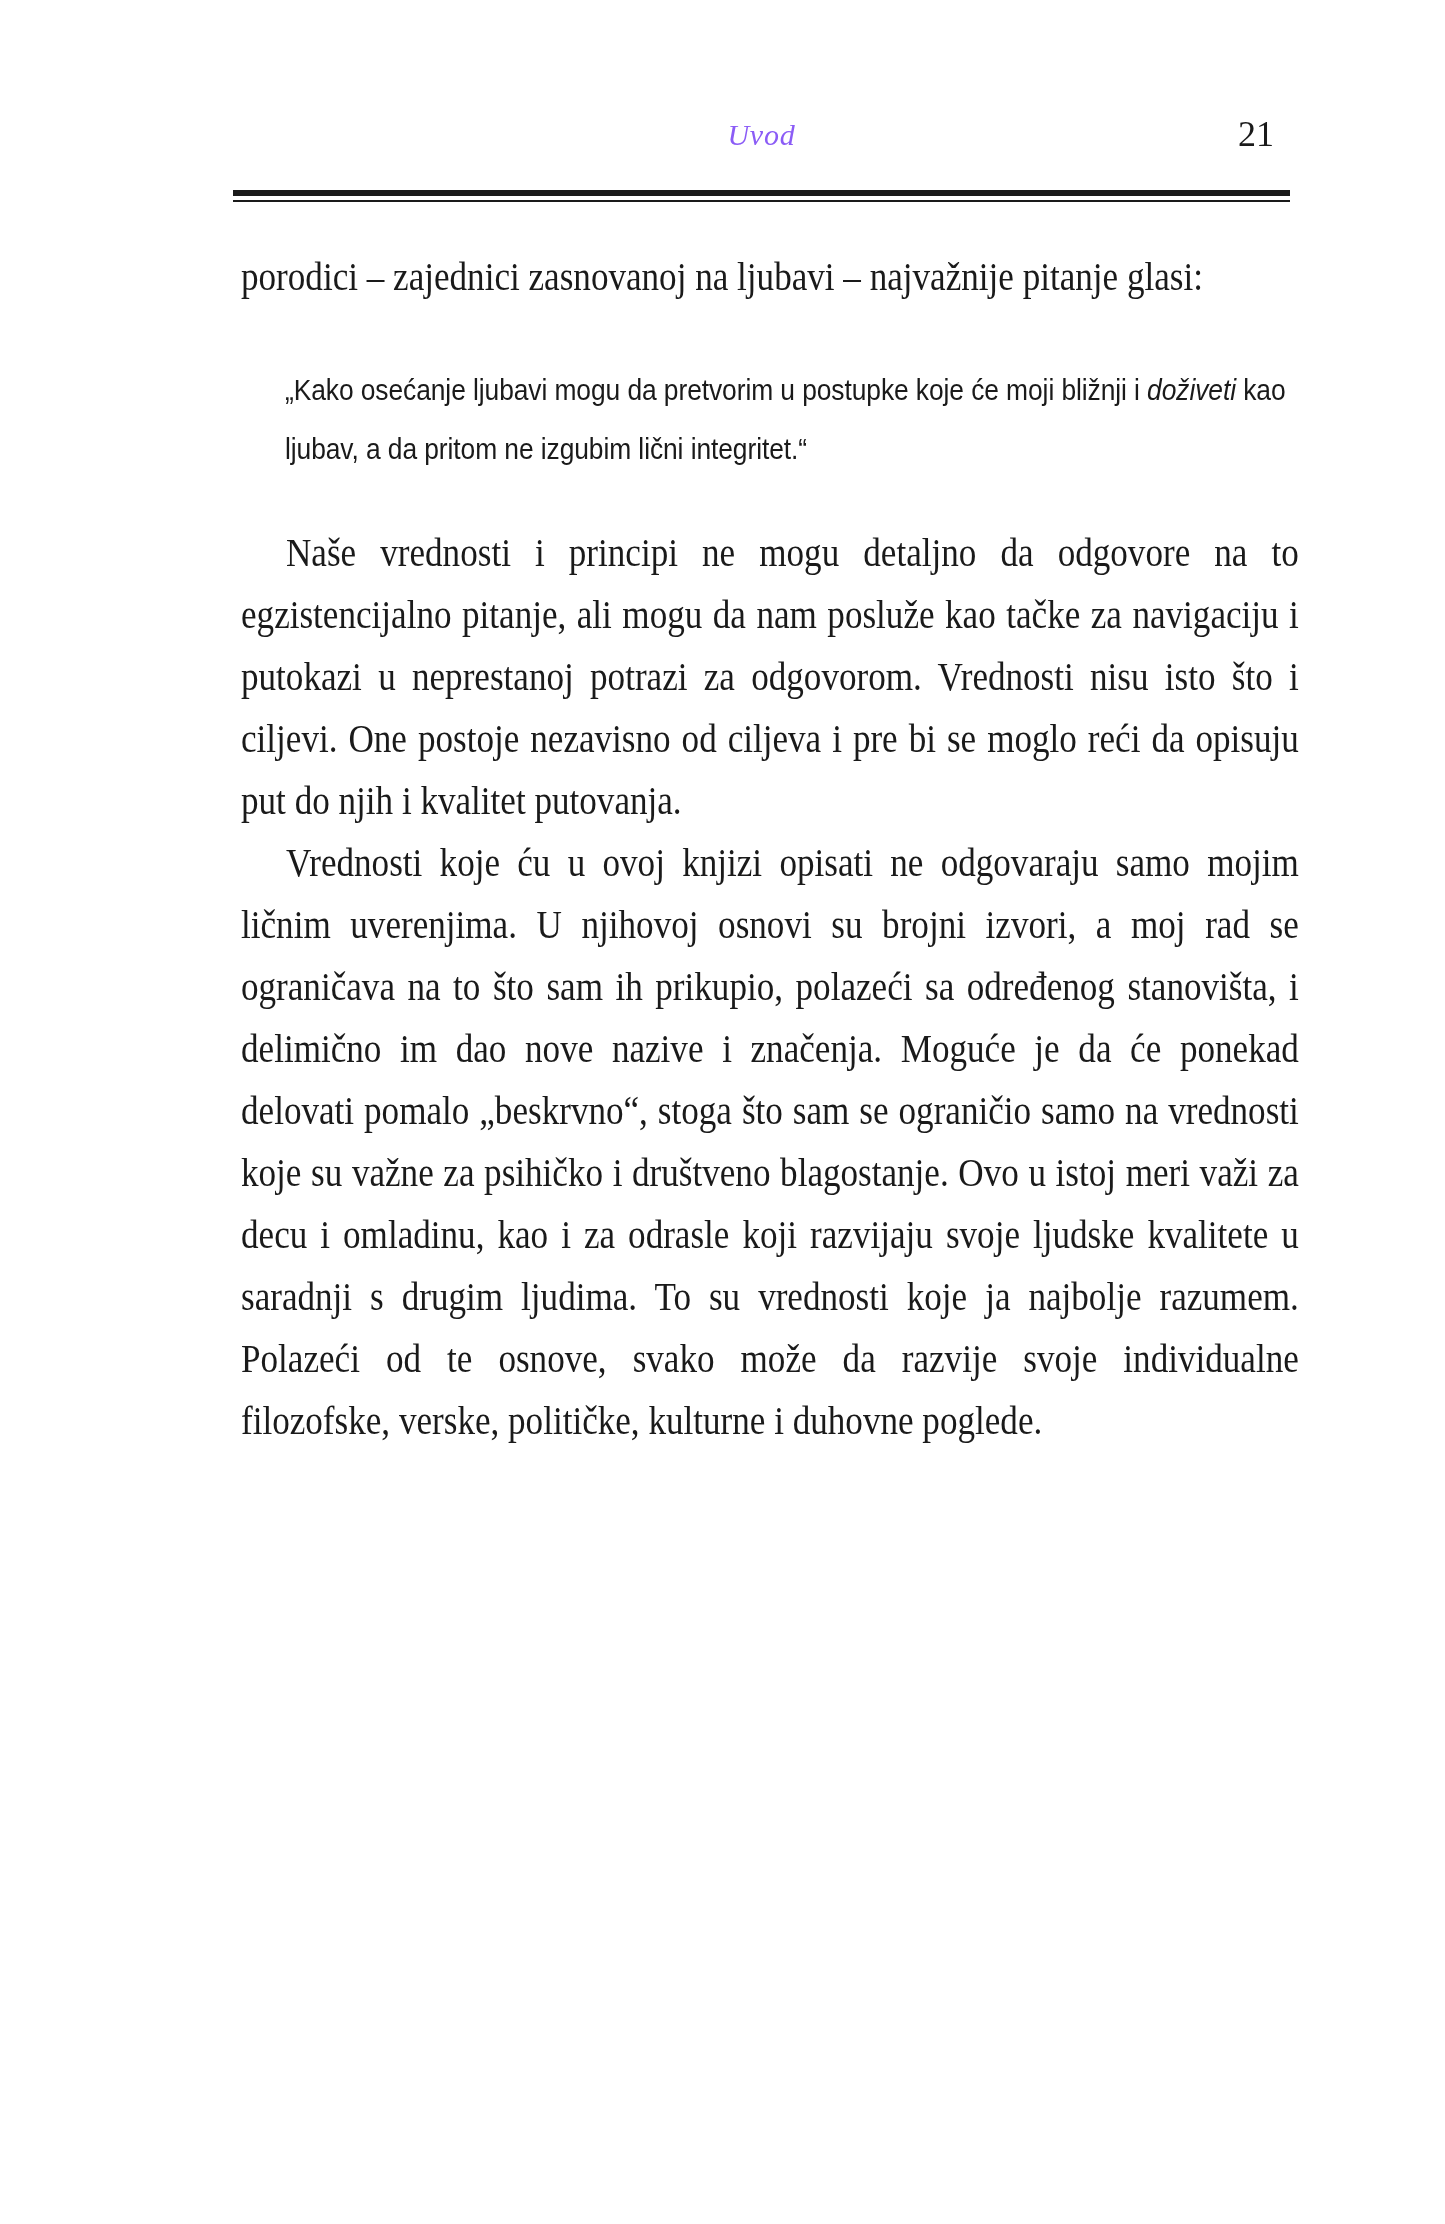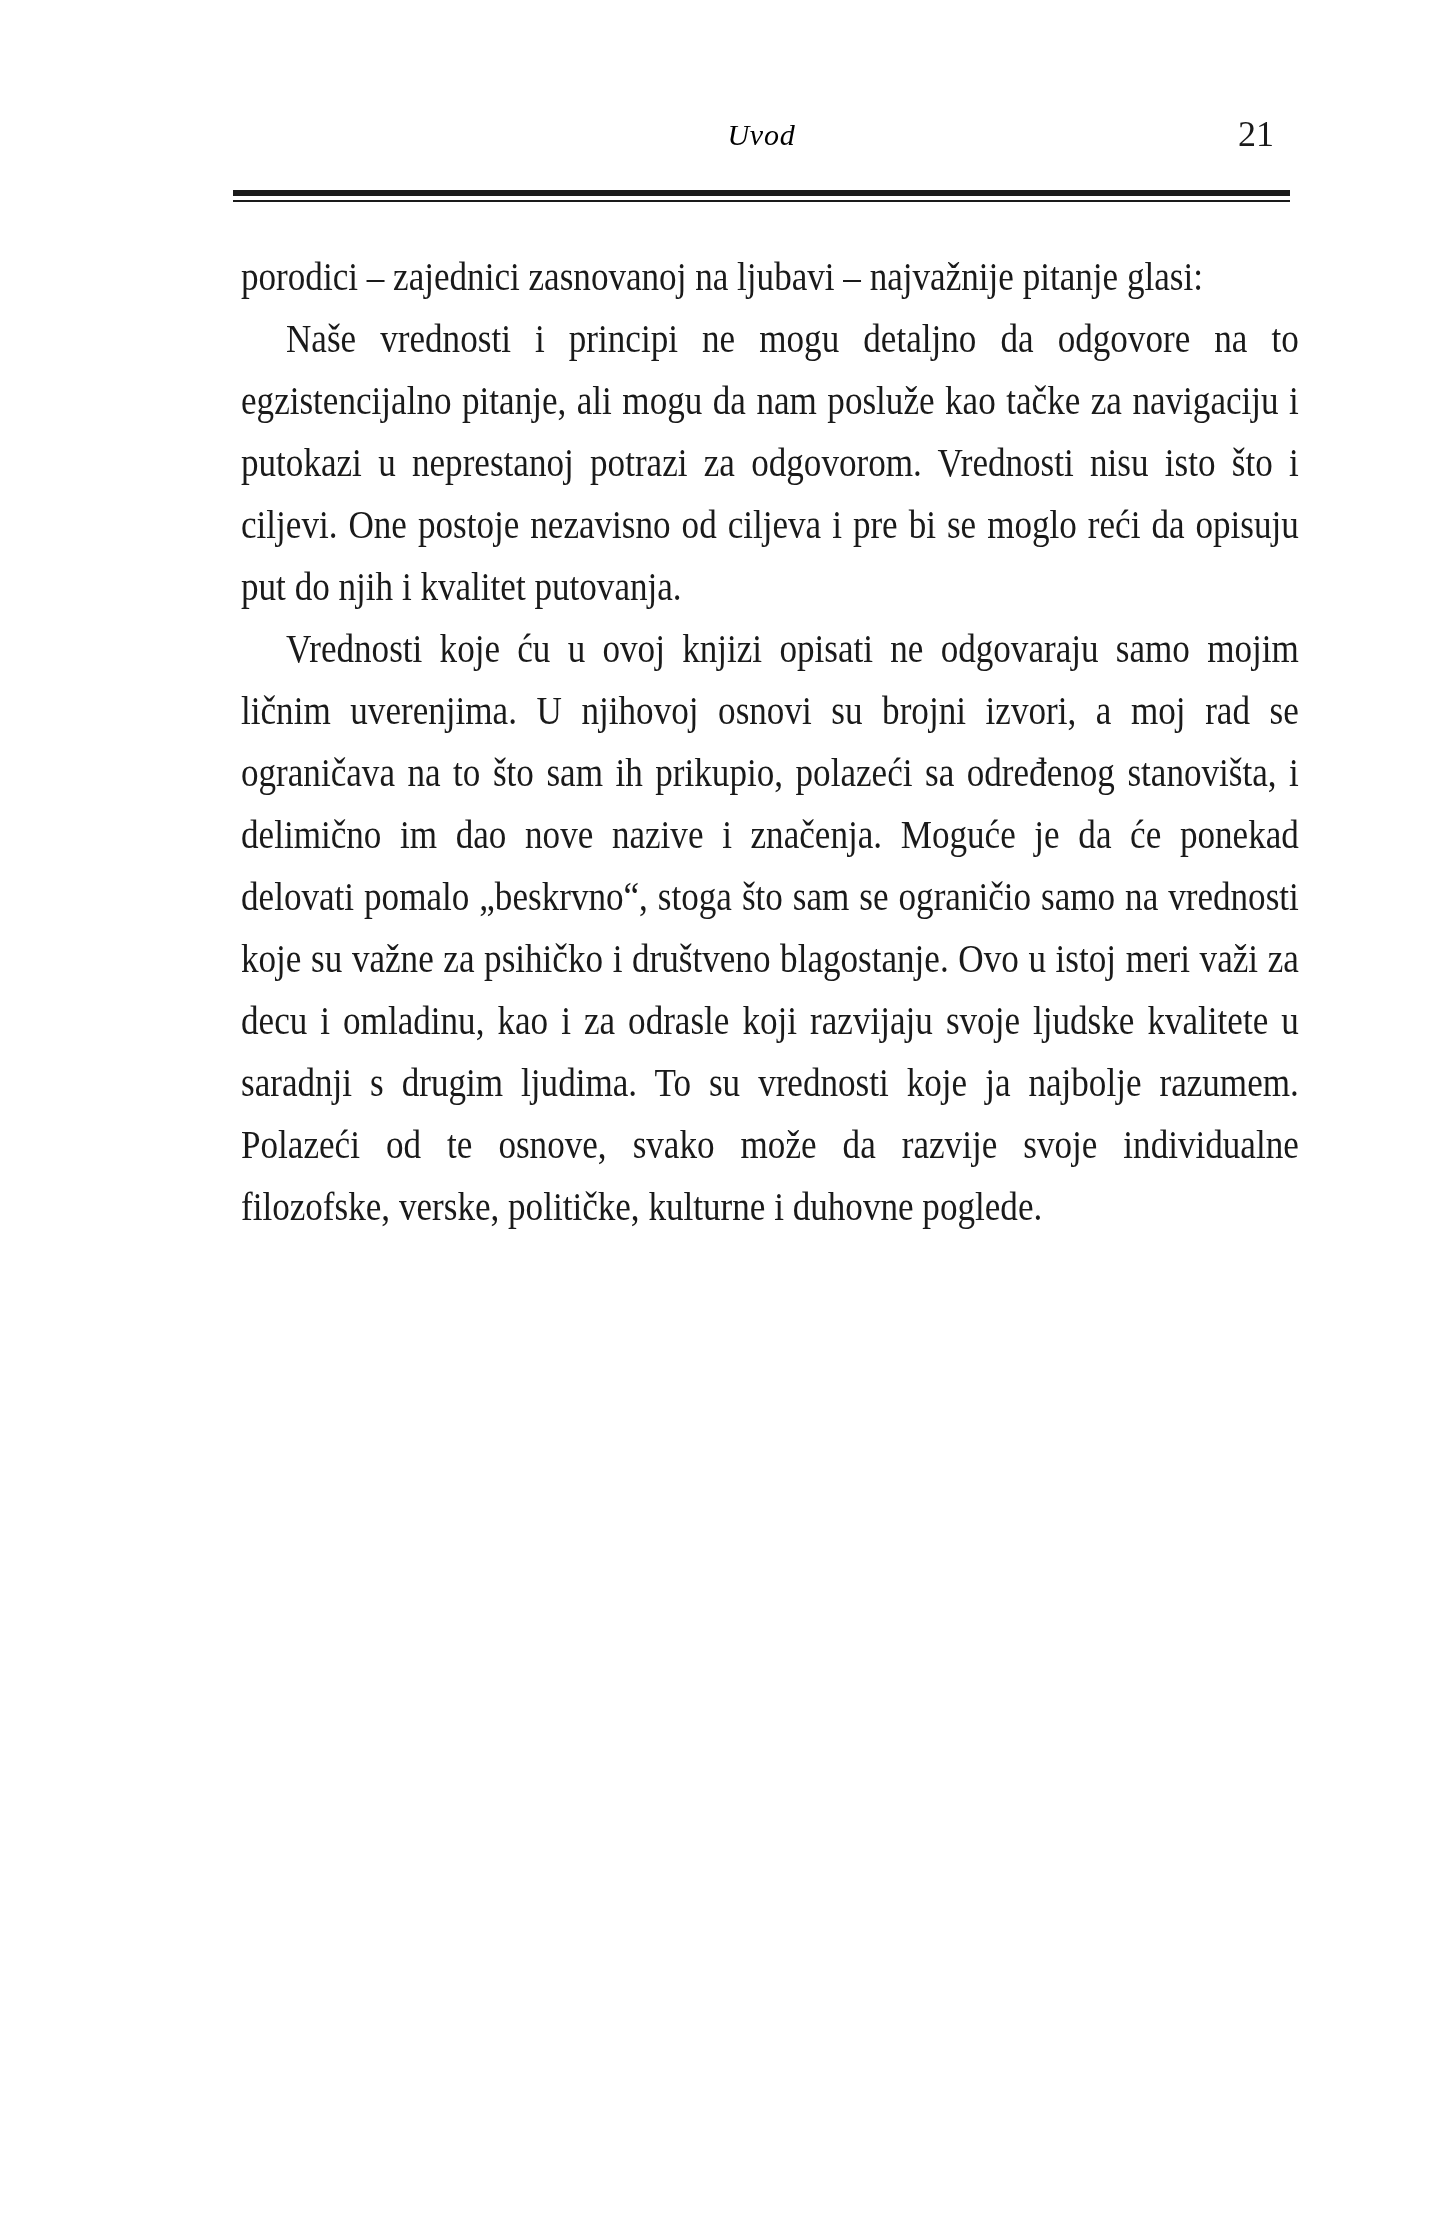--- a/index.html
+++ b/index.html
@@ -28,21 +28,21 @@
   .running-head-title {
     position: absolute;
     left: 0;
     right: 0;
     top: 0;
     text-align: center;
     font-family: "Liberation Serif", "DejaVu Serif", serif;
     font-style: italic;
     font-size: 30px;
     letter-spacing: 0.8px;
-    color: #000000;
+    color: #8b5cf6;
     white-space: pre;
   }
   .running-head-folio {
     position: absolute;
     right: 16px;
     top: -5px;
     font-family: "Liberation Serif", "DejaVu Serif", serif;
     font-size: 36px;
     color: #1a1a1a;
     white-space: pre;
@@ -132,20 +132,23 @@
 
   <div class="head-rule">
     <div class="rule-thick"></div>
     <div class="rule-thin"></div>
   </div>
 
   <div class="textblock">
 
     <p class="body">porodici – zajednici zasnovanoj na ljubavi – najvažnije pitanje glasi:</p>
 
+    <div class="quote-block">
+      <p><span>„Kako osećanje ljubavi mogu da pretvorim u postupke koje će moji bližnji i </span><em>doživeti</em><span> kao ljubav, a da pritom ne izgubim lični integritet.“</span></p>
+    </div>
 
     <p class="body indent-first">Naše vrednosti i principi ne mogu detaljno da odgovore na to egzistencijalno pitanje, ali mogu da nam posluže kao tačke za navigaciju i putokazi u neprestanoj potrazi za odgovorom. Vrednosti nisu isto što i ciljevi. One postoje nezavisno od ciljeva i pre bi se moglo reći da opisuju put do njih i kvalitet putovanja.</p>
 
     <p class="body indent-first">Vrednosti koje ću u ovoj knjizi opisati ne odgovaraju samo mojim ličnim uverenjima. U njihovoj osnovi su brojni izvori, a moj rad se ograničava na to što sam ih prikupio, polazeći sa određenog stanovišta, i delimično im dao nove nazive i značenja. Moguće je da će ponekad delovati pomalo „beskrvno“, stoga što sam se ograničio samo na vrednosti koje su važne za psihičko i društveno blagostanje. Ovo u istoj meri važi za decu i omladinu, kao i za odrasle koji razvijaju svoje ljudske kvalitete u saradnji s drugim ljudima. To su vrednosti koje ja najbolje razumem. Polazeći od te osnove, svako može da razvije svoje individualne filozofske, verske, političke, kulturne i duhovne poglede.</p>
 
   </div>
 
 </div>
 
 </body></html>

